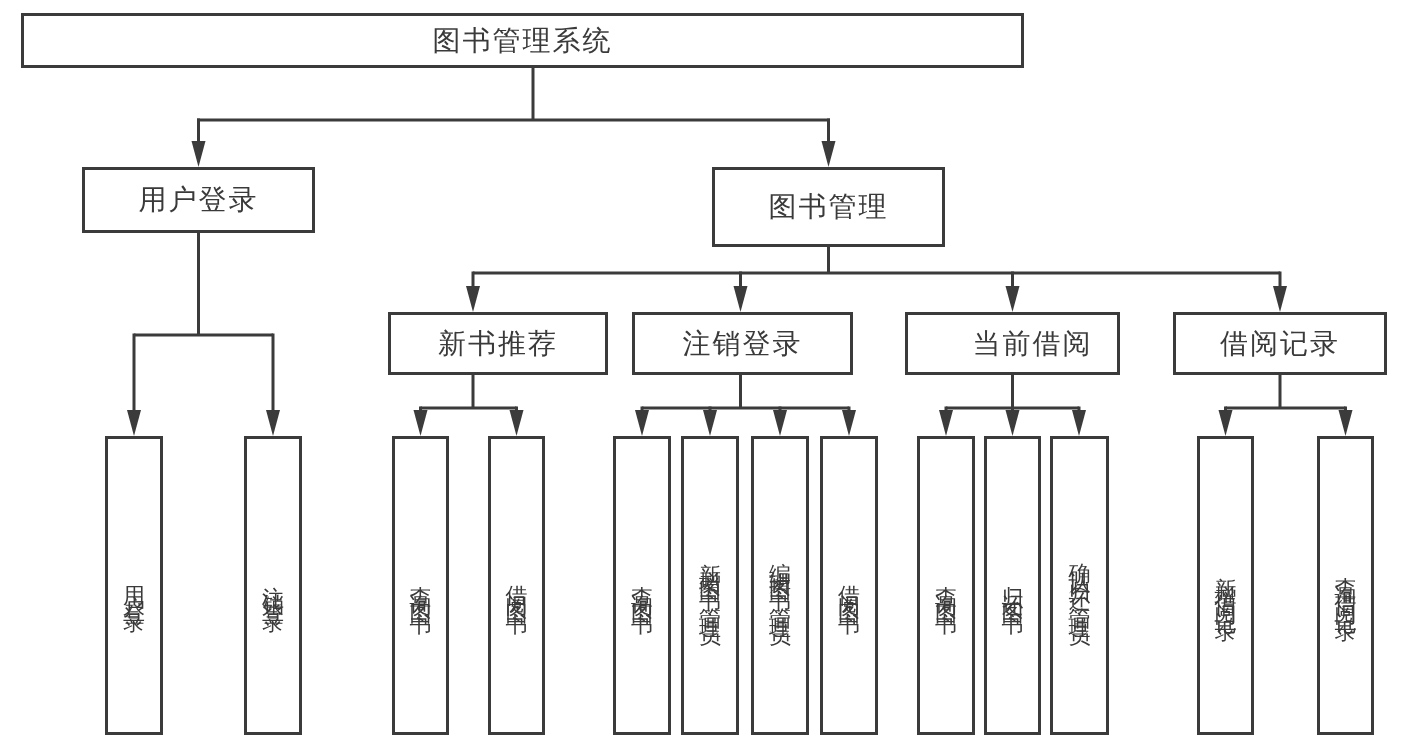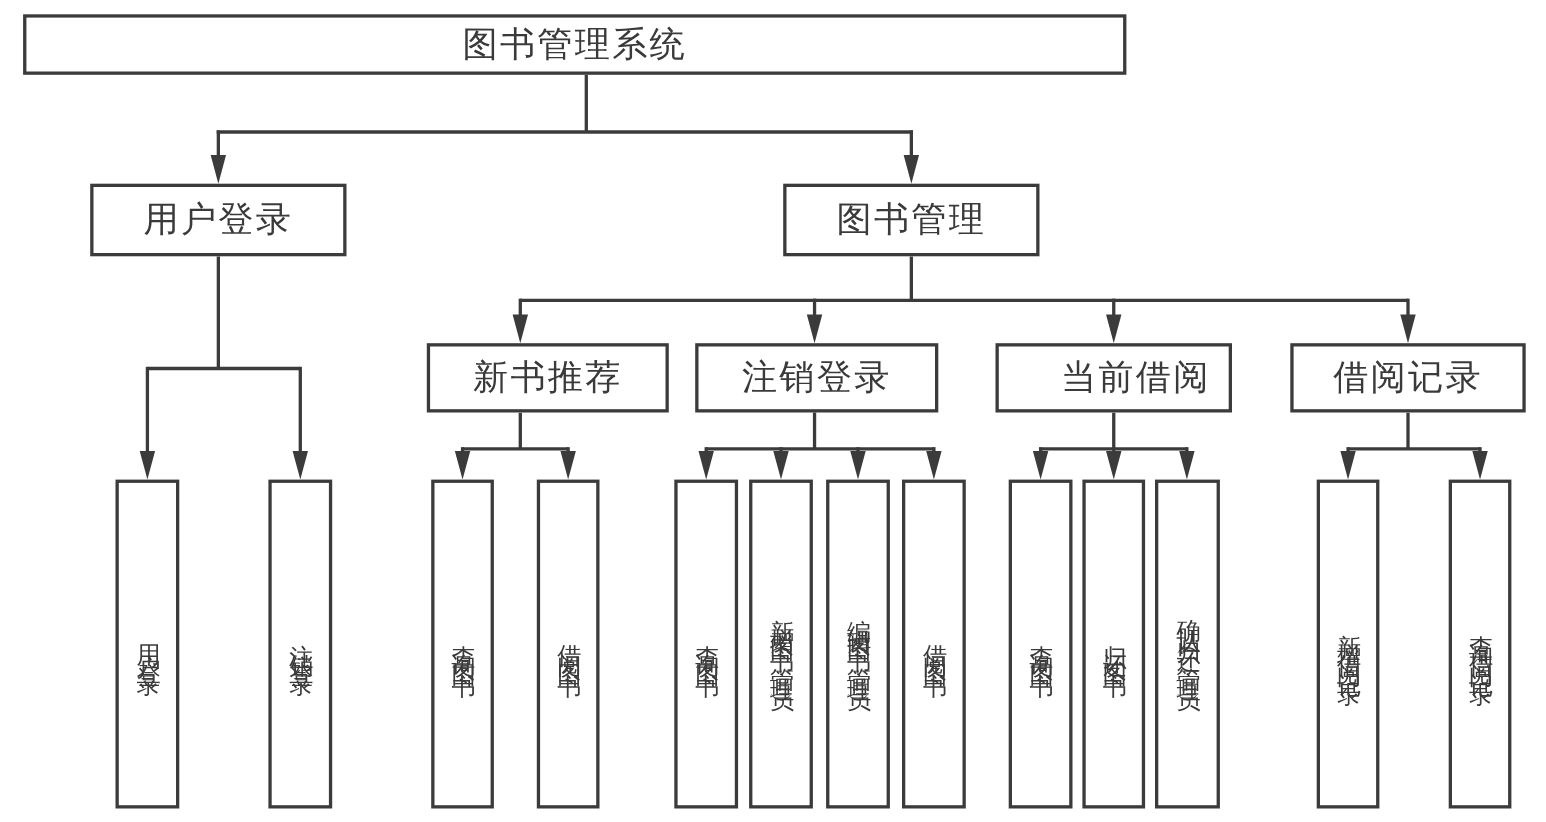--- a/index.html
+++ b/index.html
@@ -22,21 +22,21 @@
     box-sizing: border-box;
     background: #ffffff;
     border: 3px solid #3b3b3b;
     color: #3a3a3a;
     display: flex;
     align-items: center;
     justify-content: center;
     z-index: 1;
   }
   .h-node {
-    font-size: 32px;
+    font-size: 28px;
     letter-spacing: 2px;
     white-space: nowrap;
   }
   .v-node {
     writing-mode: vertical-rl;
     text-orientation: mixed;
     font-size: 22px;
     letter-spacing: 9px;
     line-height: 1;
   }
@@ -122,21 +122,21 @@
       <polygon points="1005.5,410 1019.5,410 1012.5,436"></polygon>
       <polygon points="1072,410 1086,410 1079,436"></polygon>
       <polygon points="1218.5,410 1232.5,410 1225.5,436"></polygon>
       <polygon points="1338.5,410 1352.5,410 1345.5,436"></polygon>
     </g>
   </svg>
 
   <div class="node h-node" style="left:21px; top:13px; width:1003px; height:55px;">图书管理系统</div>
 
   <div class="node h-node" style="left:82px; top:167px; width:233px; height:66px;">用户登录</div>
-  <div class="node h-node" style="left:712px; top:167px; width:233px; height:66px;">图书管理</div>
+  <div class="node h-node" style="left:712px; top:167px; width:233px; height:80px;">图书管理</div>
 
   <div class="node h-node" style="left:363px; top:312px; width:220px; height:63px;margin-left:25px;">新书推荐</div>
   <div class="node h-node" style="left:632px; top:312px; width:221px; height:63px;">注销登录</div>
   <div class="node h-node" style="left:905px; top:312px; width:215px; height:63px;padding-left:40px;">当前借阅</div>
   <div class="node h-node" style="left:1173px; top:312px; width:214px; height:63px;">借阅记录</div>
 
   <div class="node v-node" style="left:105px; top:436px; width:58px; height:299px;">用户登录</div>
   <div class="node v-node" style="left:244px; top:436px; width:58px; height:299px;">注销登录</div>
 
   <div class="node v-node" style="left:392px; top:436px; width:57px; height:299px;">查询图书</div>

